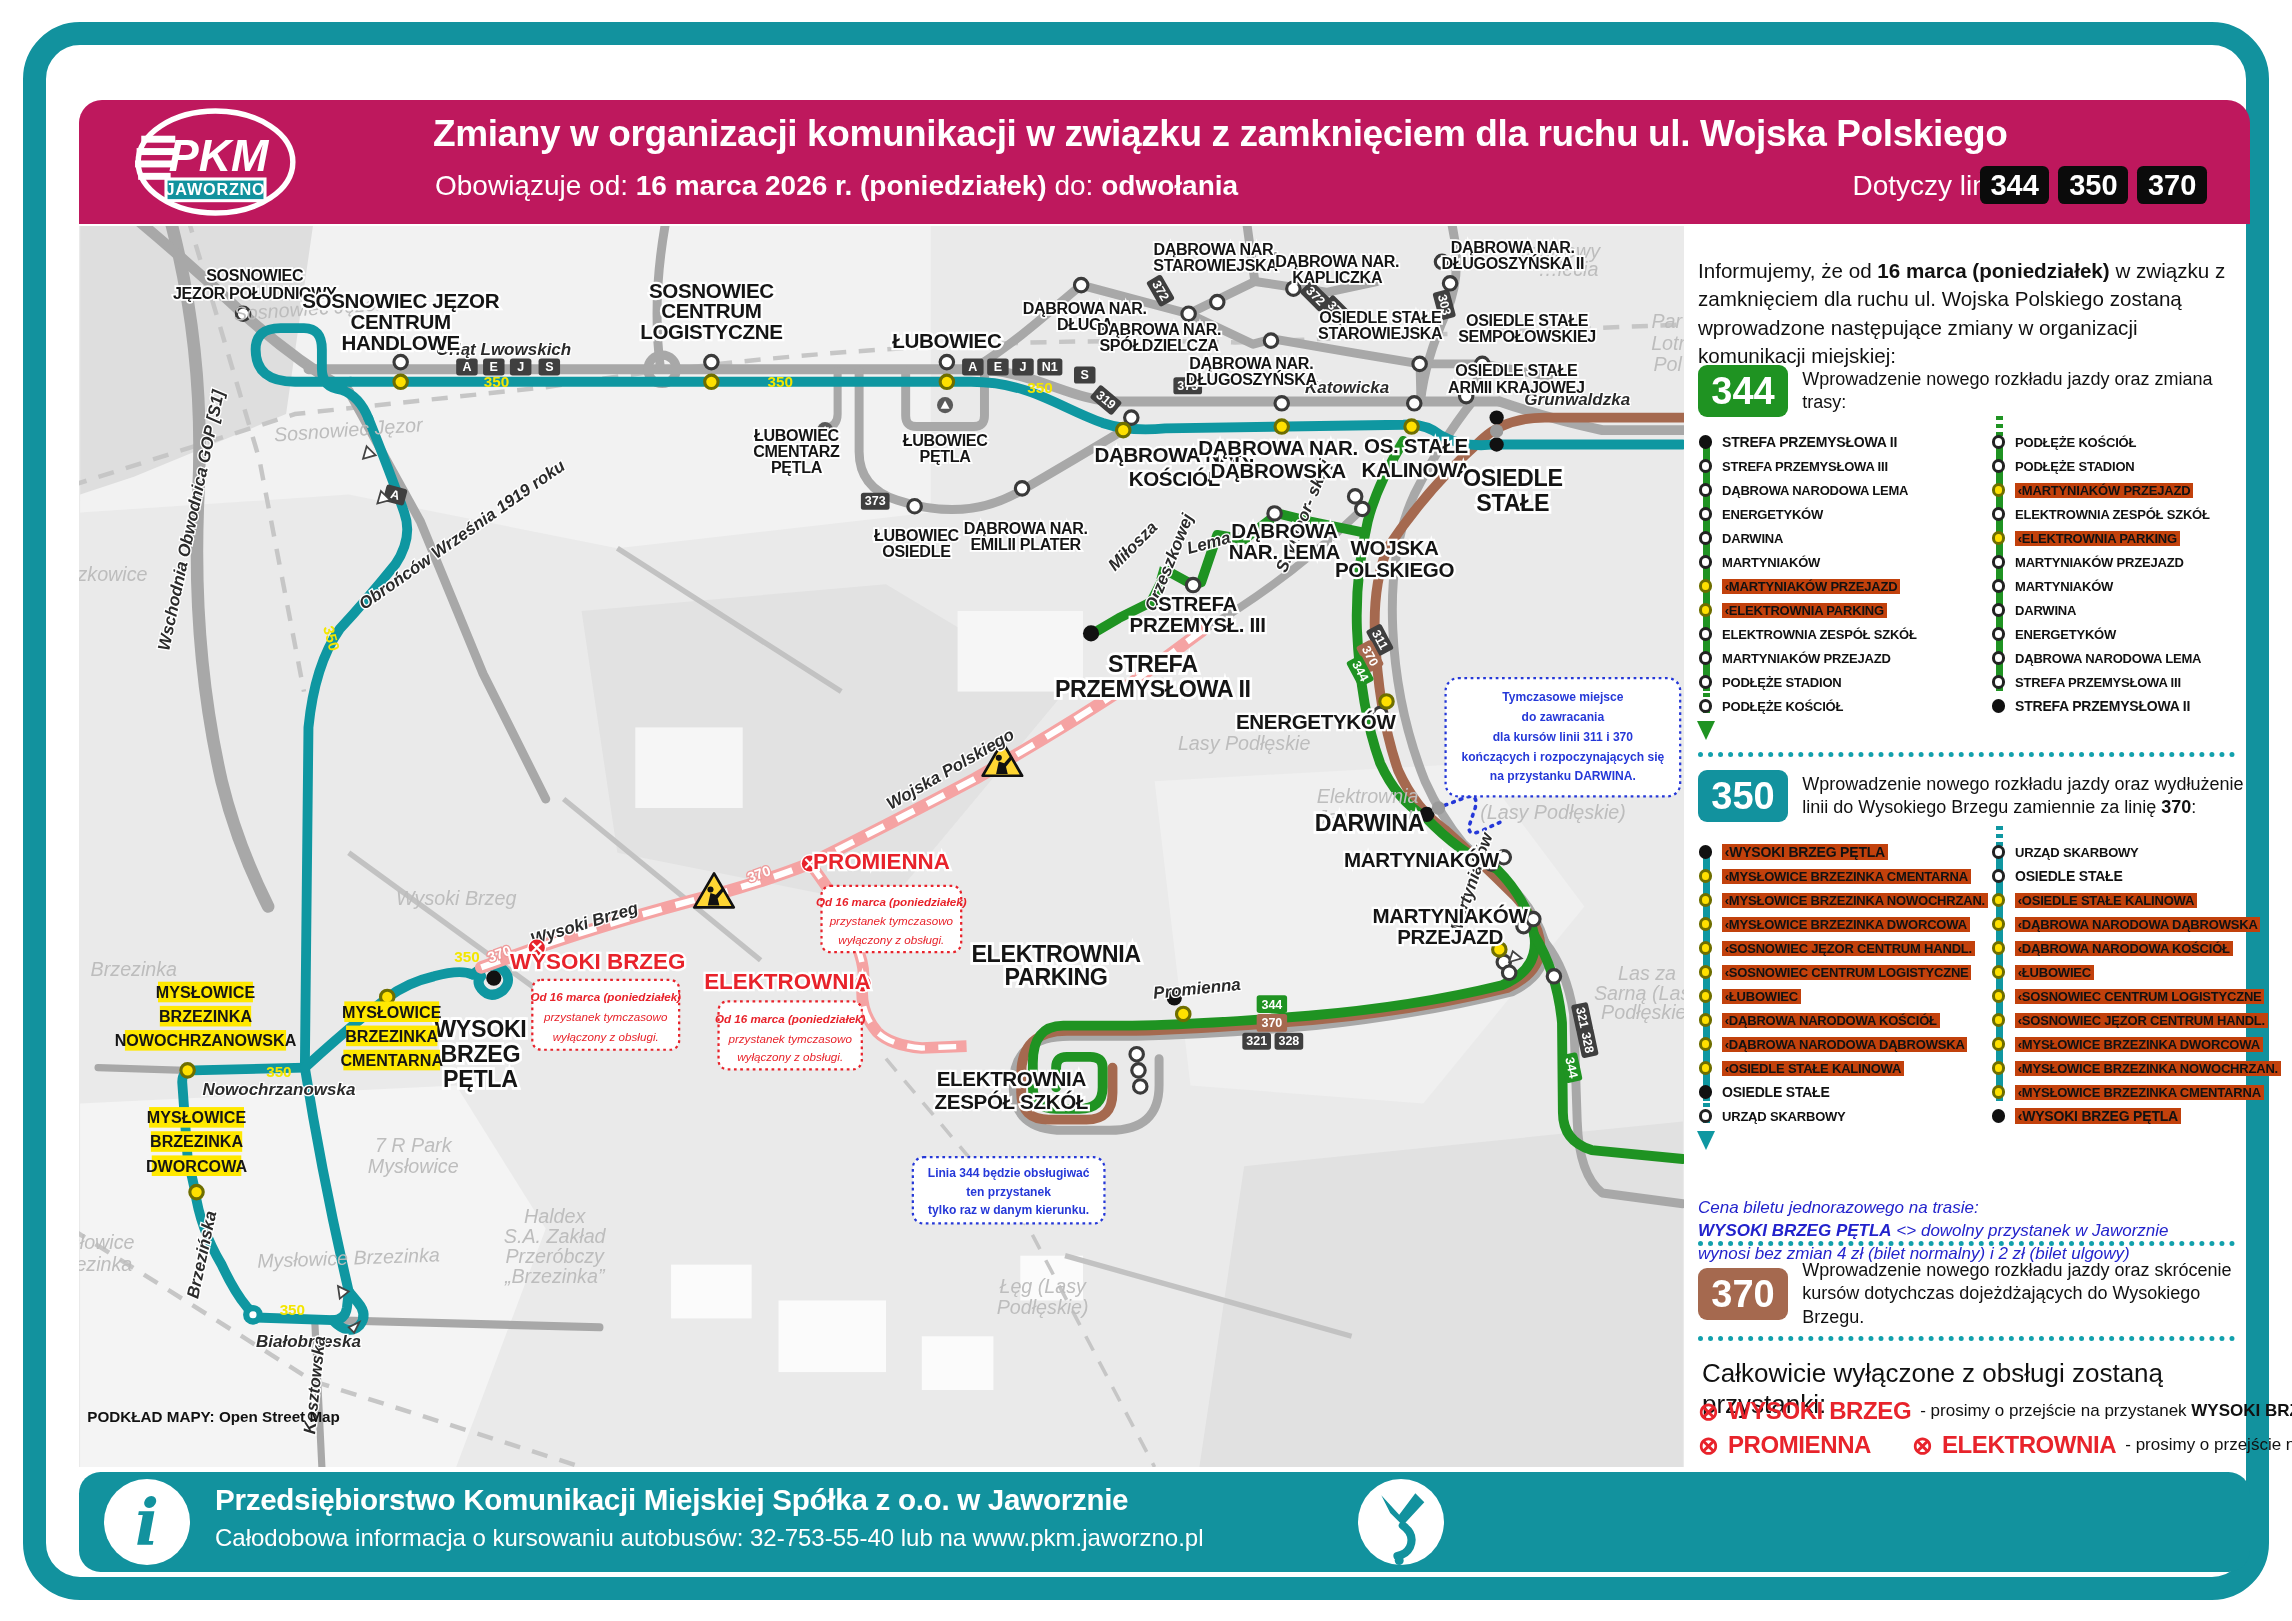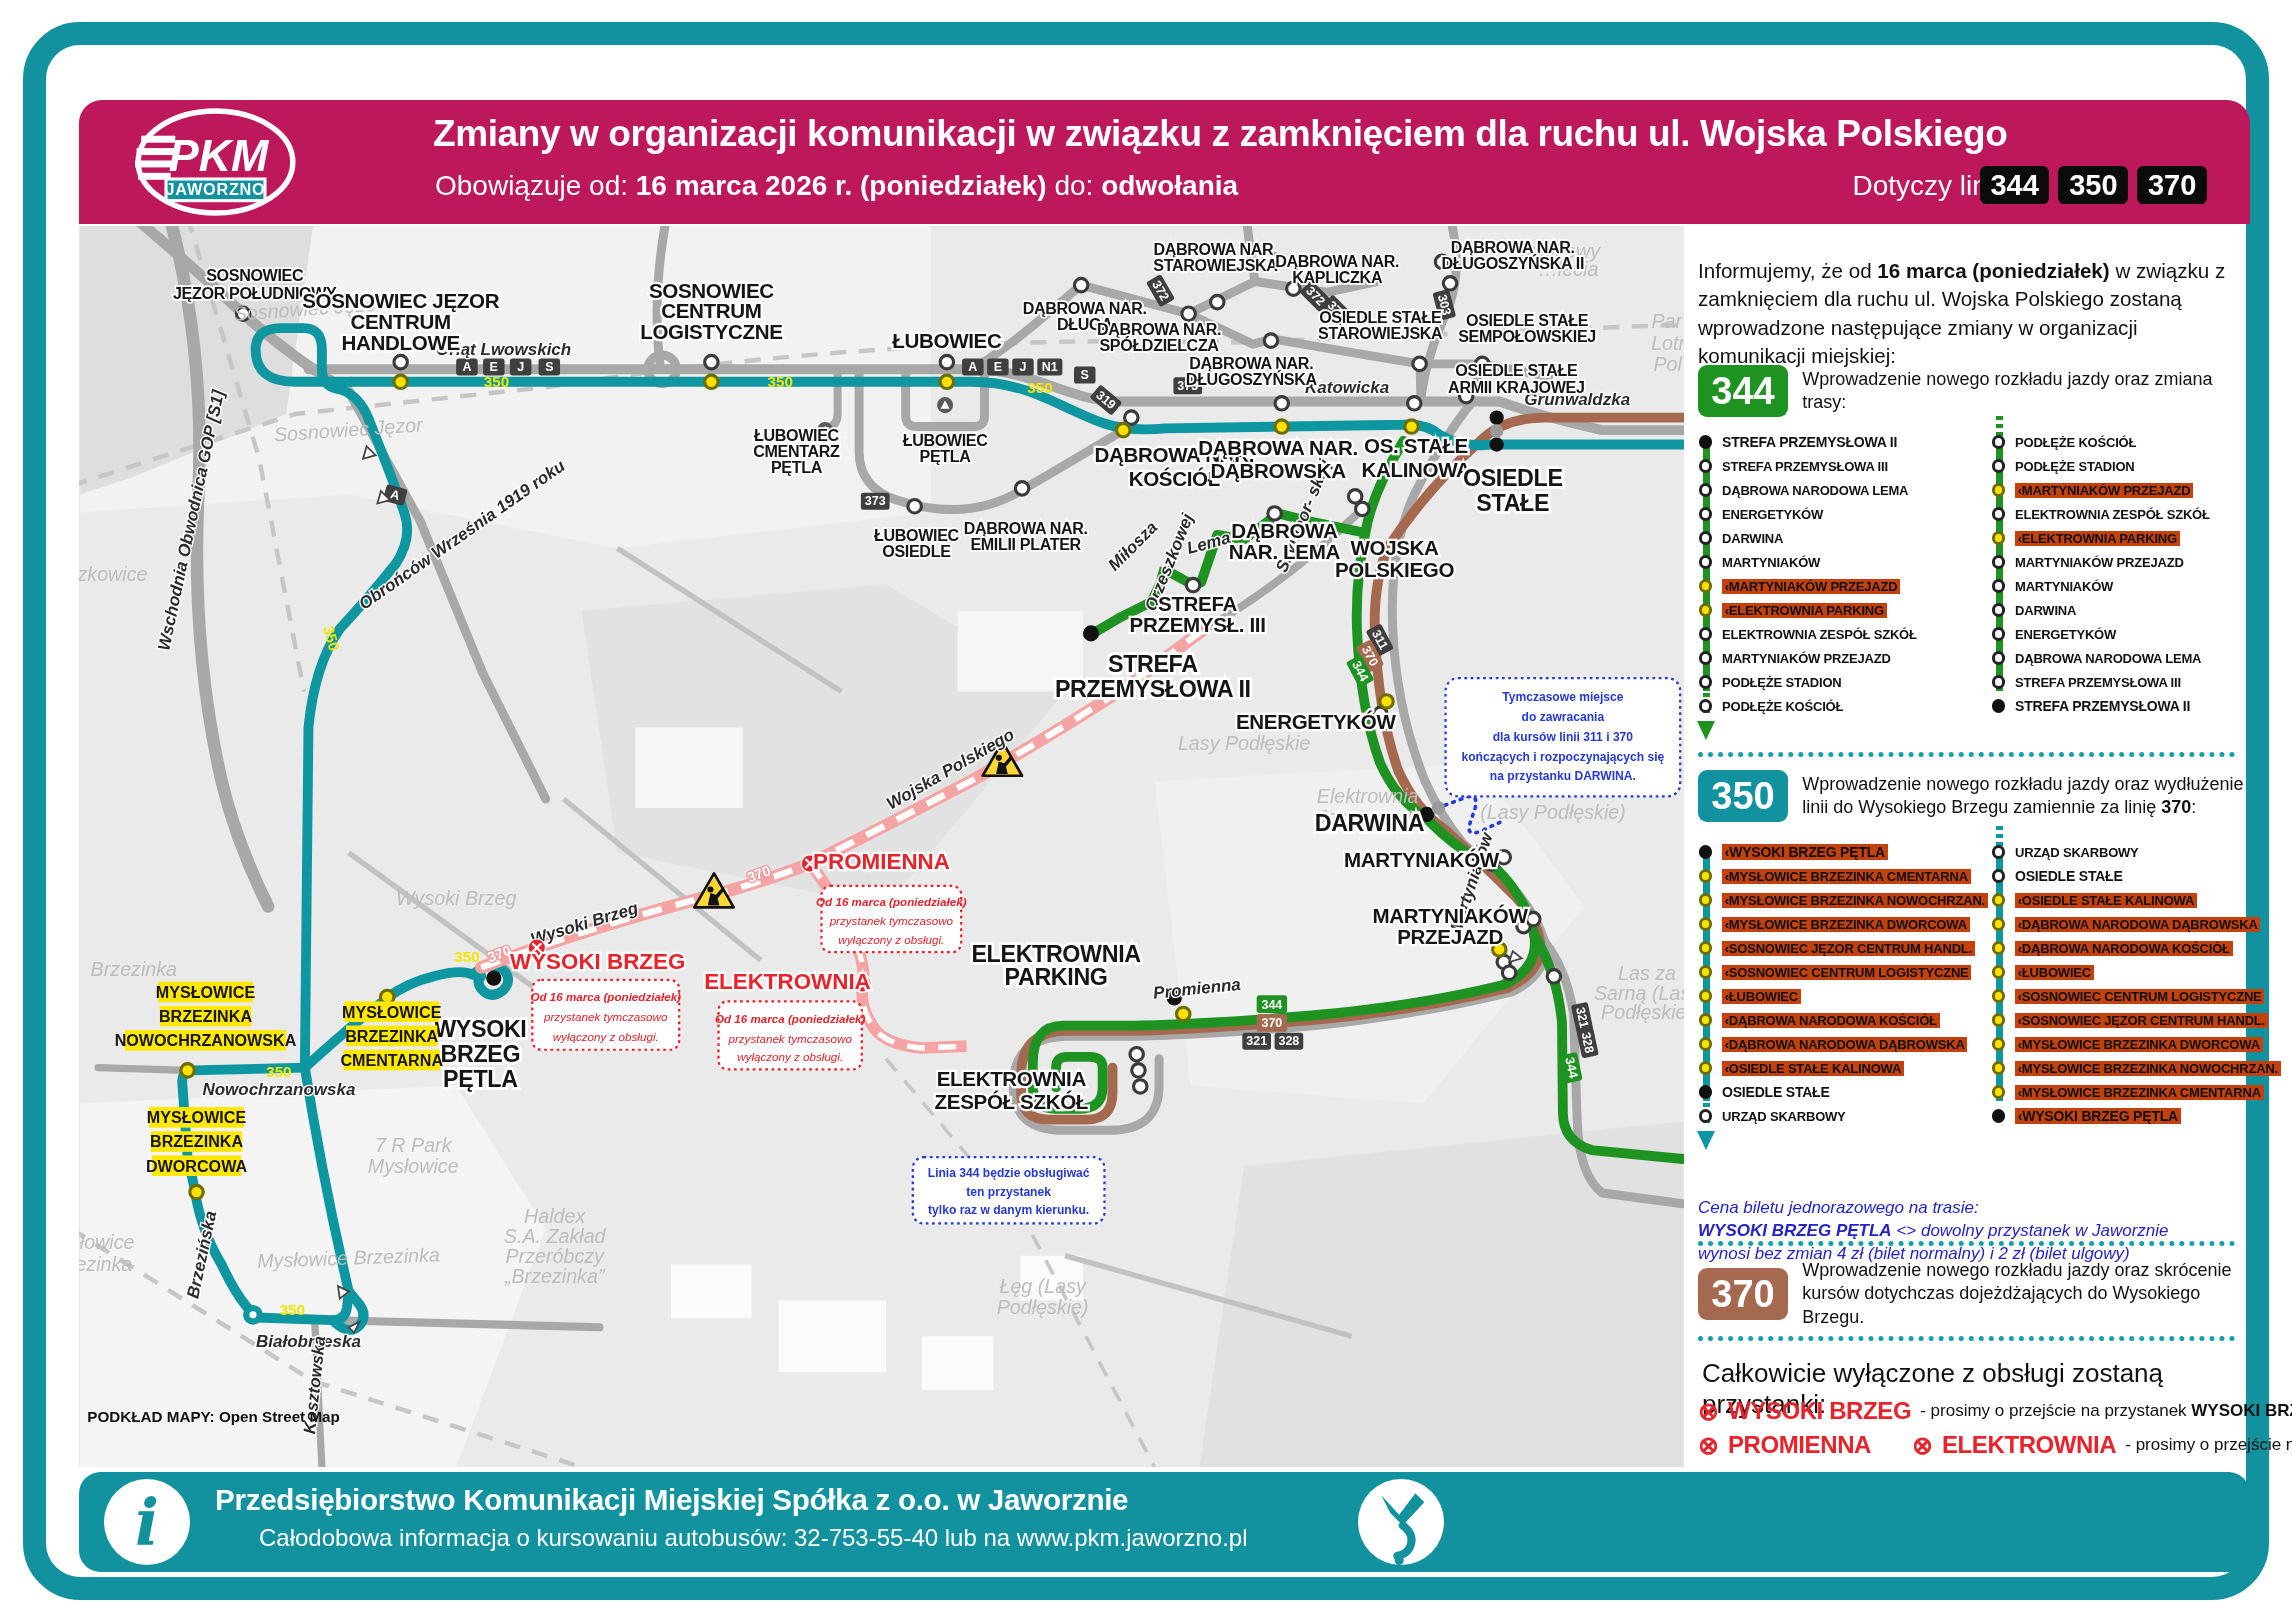--- a/index.html
+++ b/index.html
@@ -71,21 +71,21 @@
   .exstop{color:#e8232b;font-size:24px;font-weight:600;letter-spacing:-0.4px;}
   .exnote{font-size:17px;color:#111;} .exnote b{font-weight:800;}
   
   .footer{position:absolute;left:79px;top:1472px;width:2171px;height:100px;background:#12929e;
           border-radius:21.5px;color:#fff;}
   .ficon{position:absolute;top:7.2px;width:86px;height:86px;background:#fff;border-radius:50%;
          display:flex;align-items:center;justify-content:center;}
   .ficon .i{font-family:"DejaVu Serif",serif;font-style:italic;font-weight:800;font-size:63px;color:#12929e;line-height:1;}
   .ftx{position:absolute;top:10.7px;}
   .ft1{font-size:29.6px;font-weight:800;letter-spacing:-0.3px;}
-  .ft2{font-size:24px;margin-top:7.2px;margin-left:44px;}
+  .ft2{font-size:24px;margin-top:7.2px;}
 </style>
 </head>
 <body>
 
 <div class="poster">
   <div class="frame"></div>
 
   <div class="header">
     <svg class="logo" viewBox="-110 -75 220 150">
       <ellipse cx="0" cy="0" rx="100" ry="66" fill="none" stroke="#fff" stroke-width="7"></ellipse>

